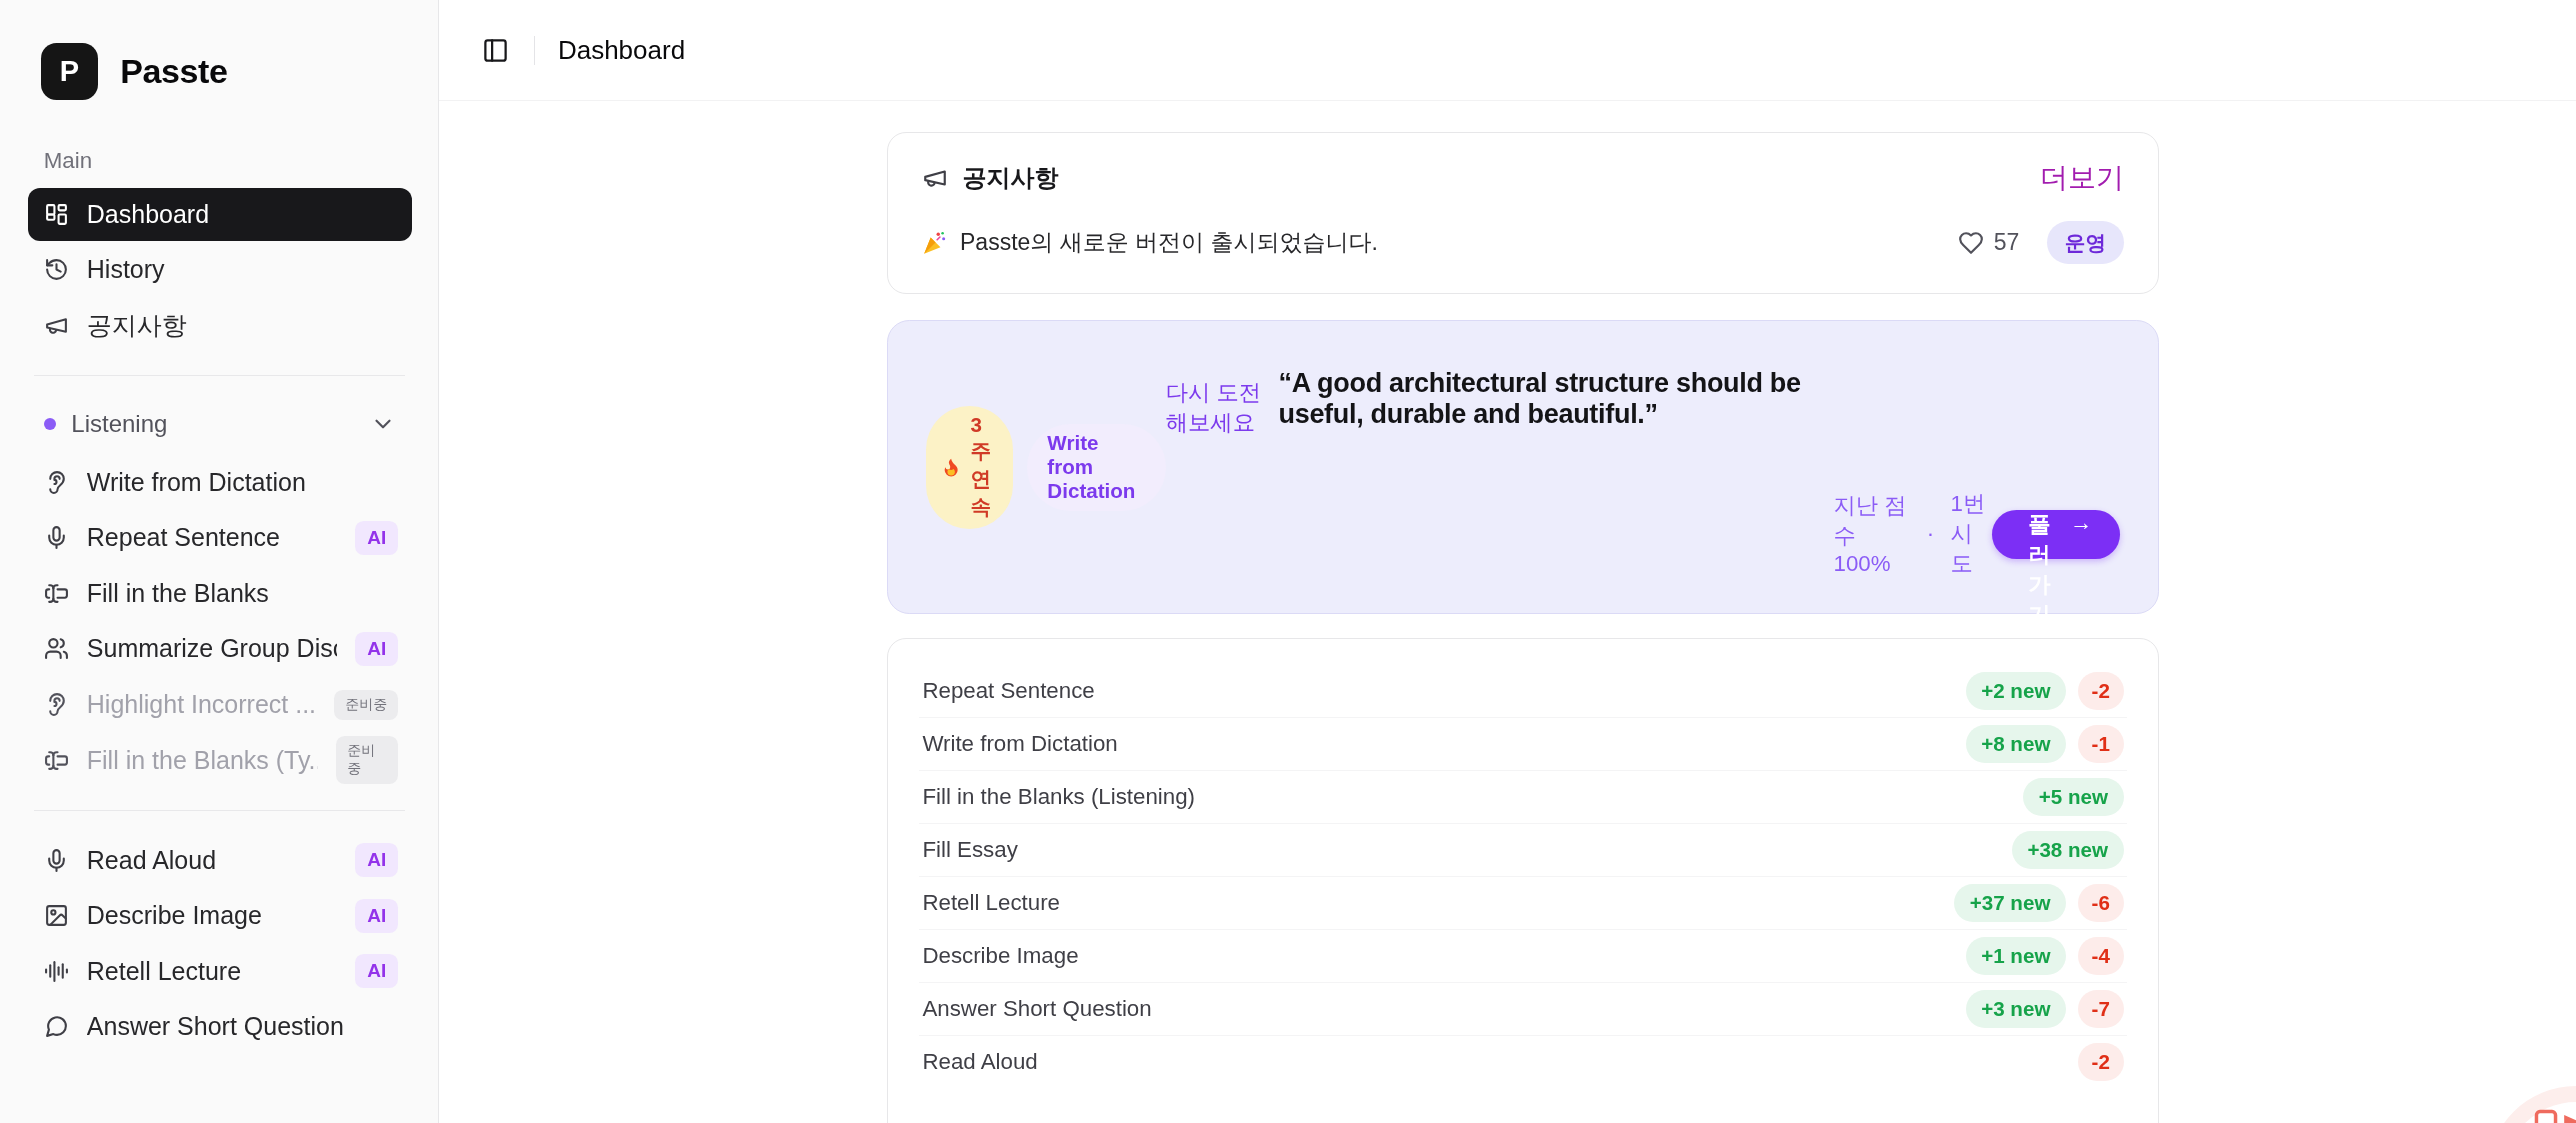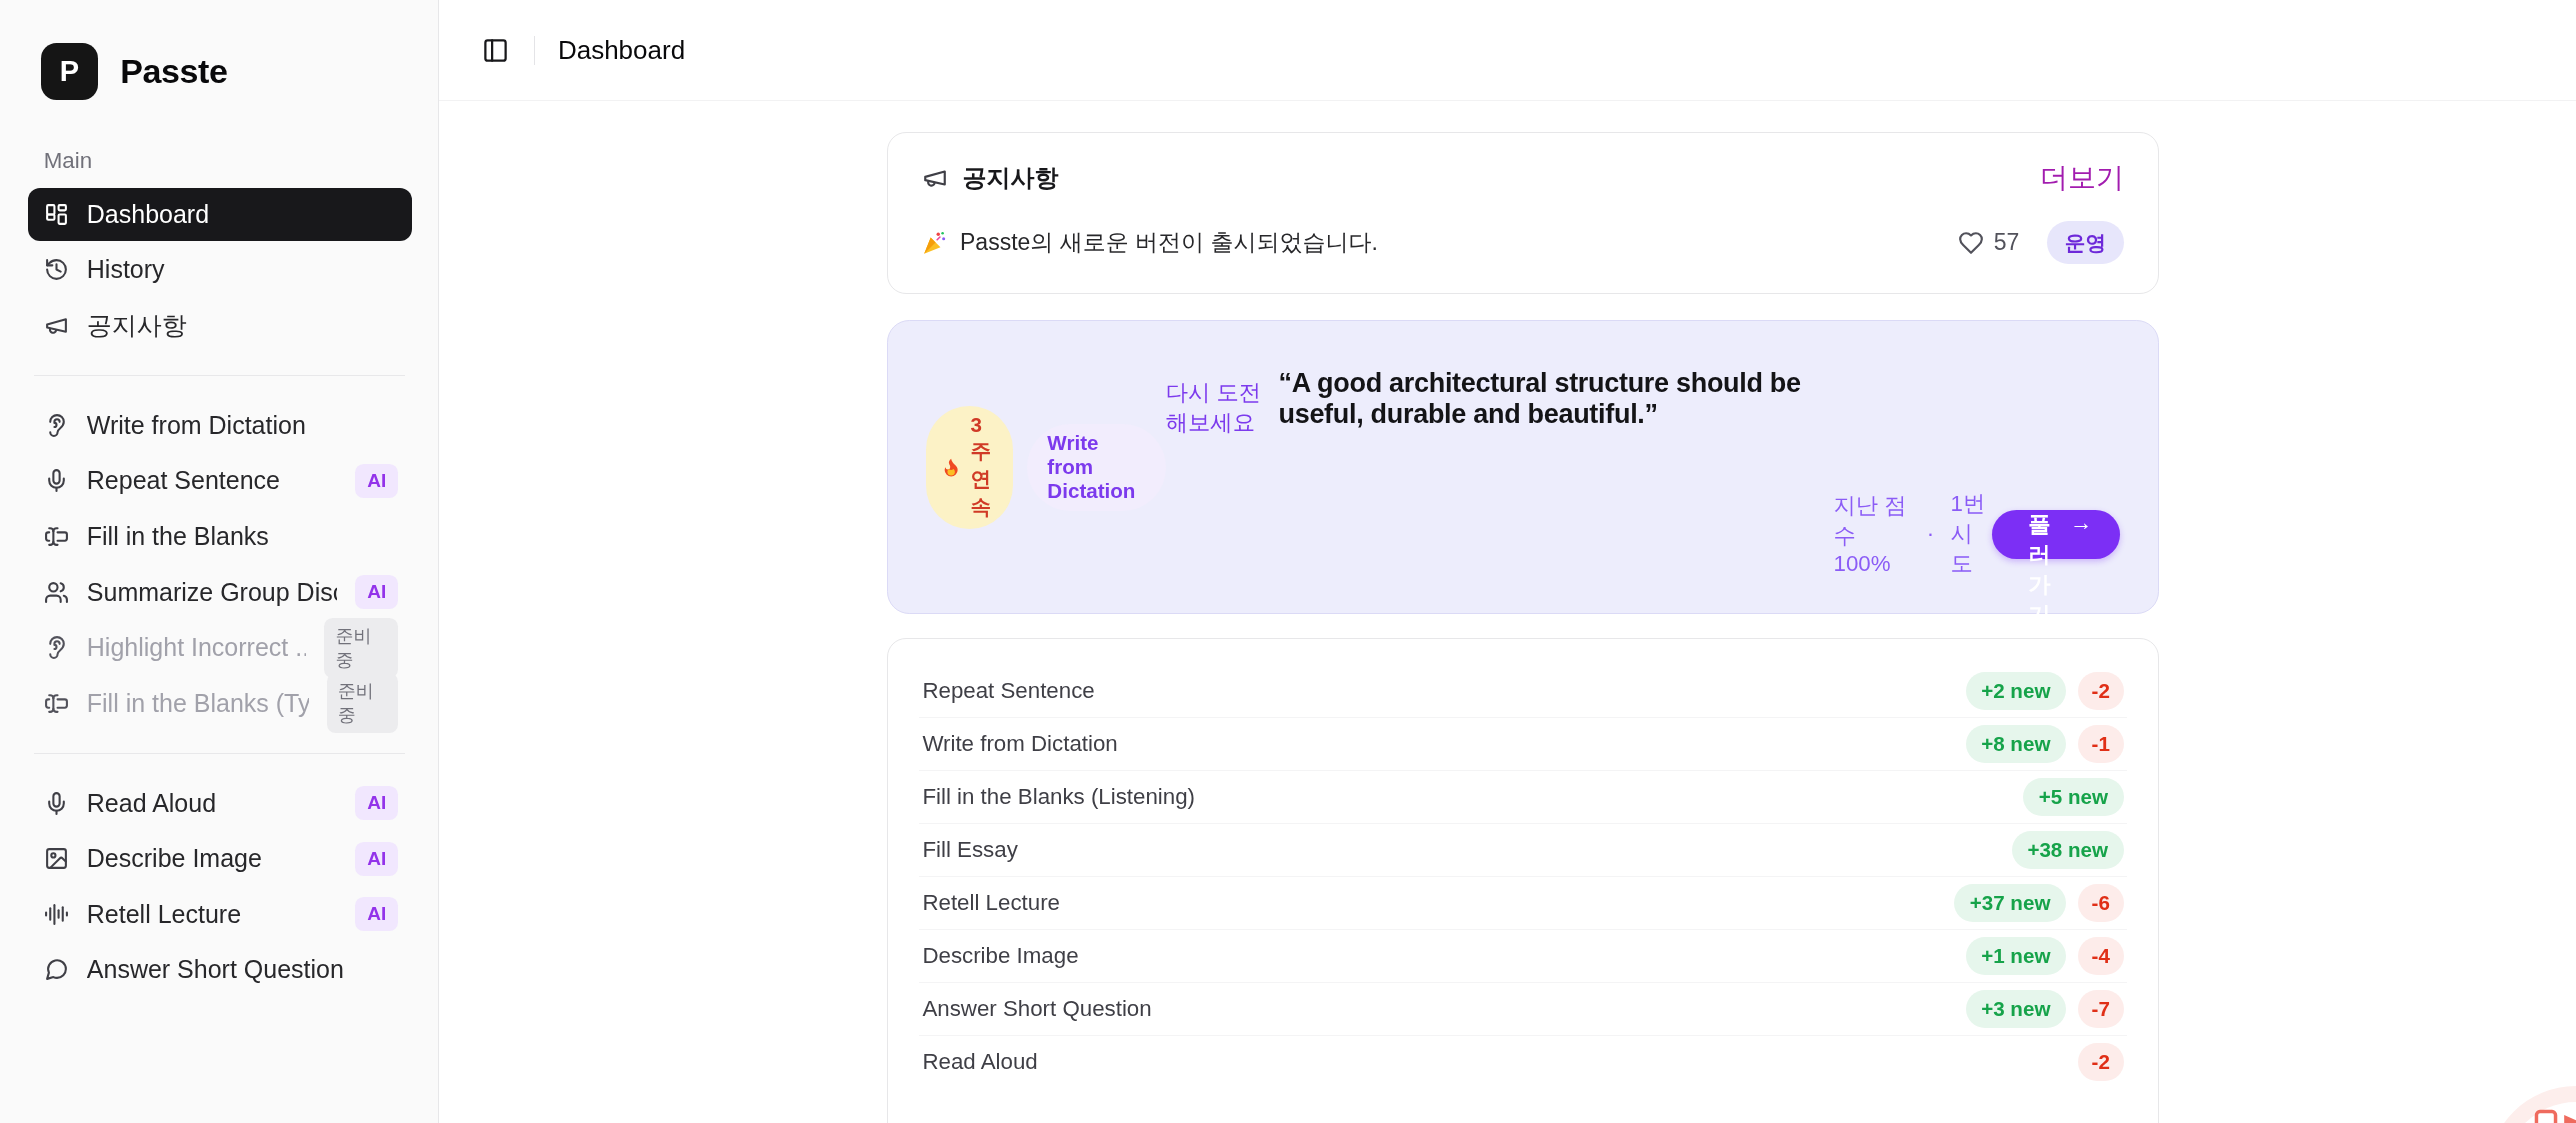--- a/index.html
+++ b/index.html
@@ -28,21 +28,21 @@
     padding:0 13.7px 0 16.3px;font-size:25px;color:#27272a;margin-bottom:2.6px;cursor:pointer;
   }
   .nav-item .nav-icon{width:25px;height:25px;color:#3f3f46;}
   .nav-item.active{background:#18181b;color:#fff;}
   .nav-item.active .nav-icon{color:#fff;}
   .nav-item.disabled .nav-label{color:#a1a1aa;}
   .nav-item.disabled .nav-icon{color:#52525b;}
   .nav-label{white-space:nowrap;overflow:hidden;}
   .nav-badge{margin-left:auto;border-radius:8.6px;font-weight:700;}
   .nav-badge.ai{background:#f1e7fe;color:#9333ea;font-size:19px;padding:6px 12px;}
-  .nav-badge.ready{background:#ececee;color:#71717a;font-size:18px;font-weight:500;padding:6px 11.2px;}
+  .nav-badge.ready{background:#ececee;color:#71717a;font-size:14px;font-weight:500;padding:6px 11.2px;}
   .nav-divider{height:0.9px;background:#e8e8ea;margin:23px 6.9px;}
   .nav-section-header{height:50px;display:flex;align-items:center;gap:15.5px;padding:0 16.3px;
     font-size:24px;color:#52525b;margin-bottom:6.9px;cursor:pointer;}
   .sec-dot{width:12px;height:12px;border-radius:50%;background:#8b5cf6;}
   .chev{margin-left:auto;width:26px;height:26px;color:#52525b;}
 
   
   .topbar{
     position:absolute;left:439px;top:0;right:0;height:101px;box-sizing:border-box;
     background:#fff;display:flex;align-items:center;padding-left:43px;
@@ -147,20 +147,29 @@
         <div class="nav-item">
           <span class="nav-icon icn">
             <svg viewBox="0 0 24 24" fill="none" stroke="currentColor" stroke-width="2" stroke-linecap="round" stroke-linejoin="round">
               <path d="m3 11 18-5v12L3 14v-3z"></path>
               <path d="M11.6 16.8a3 3 0 1 1-5.8-1.6"></path>
             </svg>
           </span>
           <span class="nav-label">공지사항</span>
         </div>
         <div class="nav-divider"></div>
+        <div class="nav-section-header">
+          <span class="sec-dot"></span>
+          <span class="sec-label">Listening</span>
+          <span class="chev icn">
+            <svg viewBox="0 0 24 24" fill="none" stroke="currentColor" stroke-width="2" stroke-linecap="round" stroke-linejoin="round">
+              <path d="m6 9 6 6 6-6"></path>
+            </svg>
+          </span>
+        </div>
         <div class="nav-item">
           <span class="nav-icon icn">
             <svg viewBox="0 0 24 24" fill="none" stroke="currentColor" stroke-width="2" stroke-linecap="round" stroke-linejoin="round">
               <path d="M6 8.5a6.5 6.5 0 1 1 13 0c0 6-6 6-6 10a3.5 3.5 0 1 1-7 0"></path>
               <path d="M15 8.5a2.5 2.5 0 0 0-5 0v1a2 2 0 1 1 0 4"></path>
             </svg>
           </span>
           <span class="nav-label">Write from Dictation</span>
         </div>
         <div class="nav-item">

